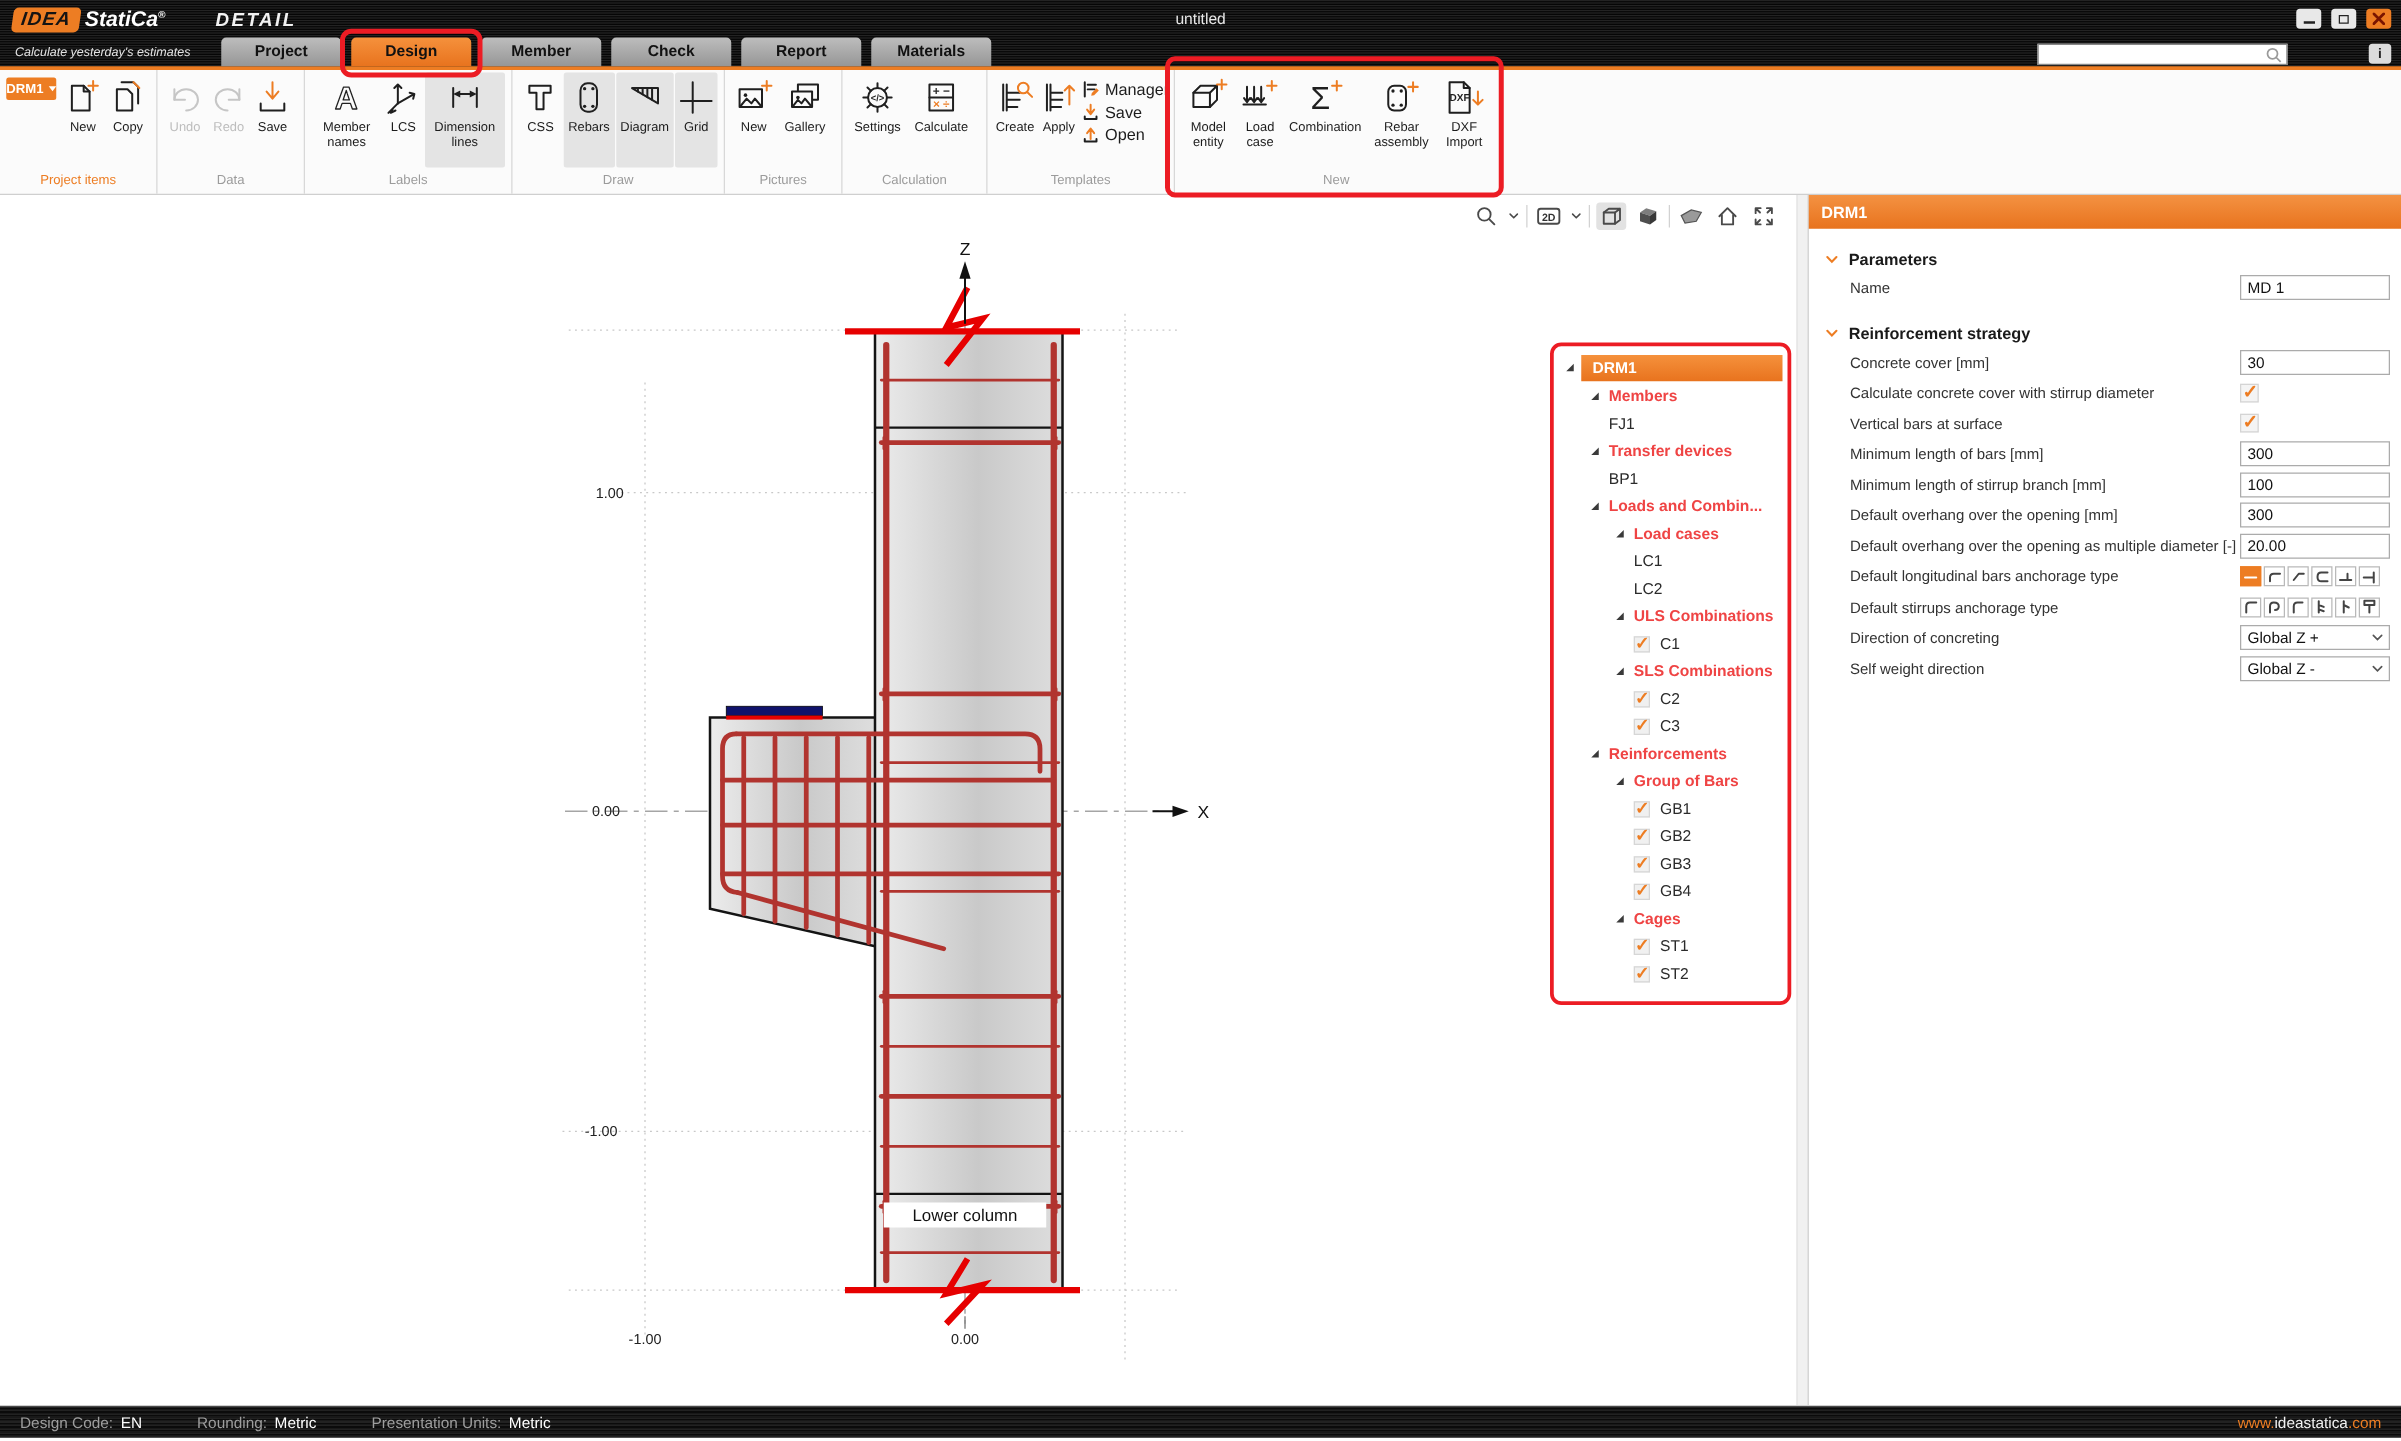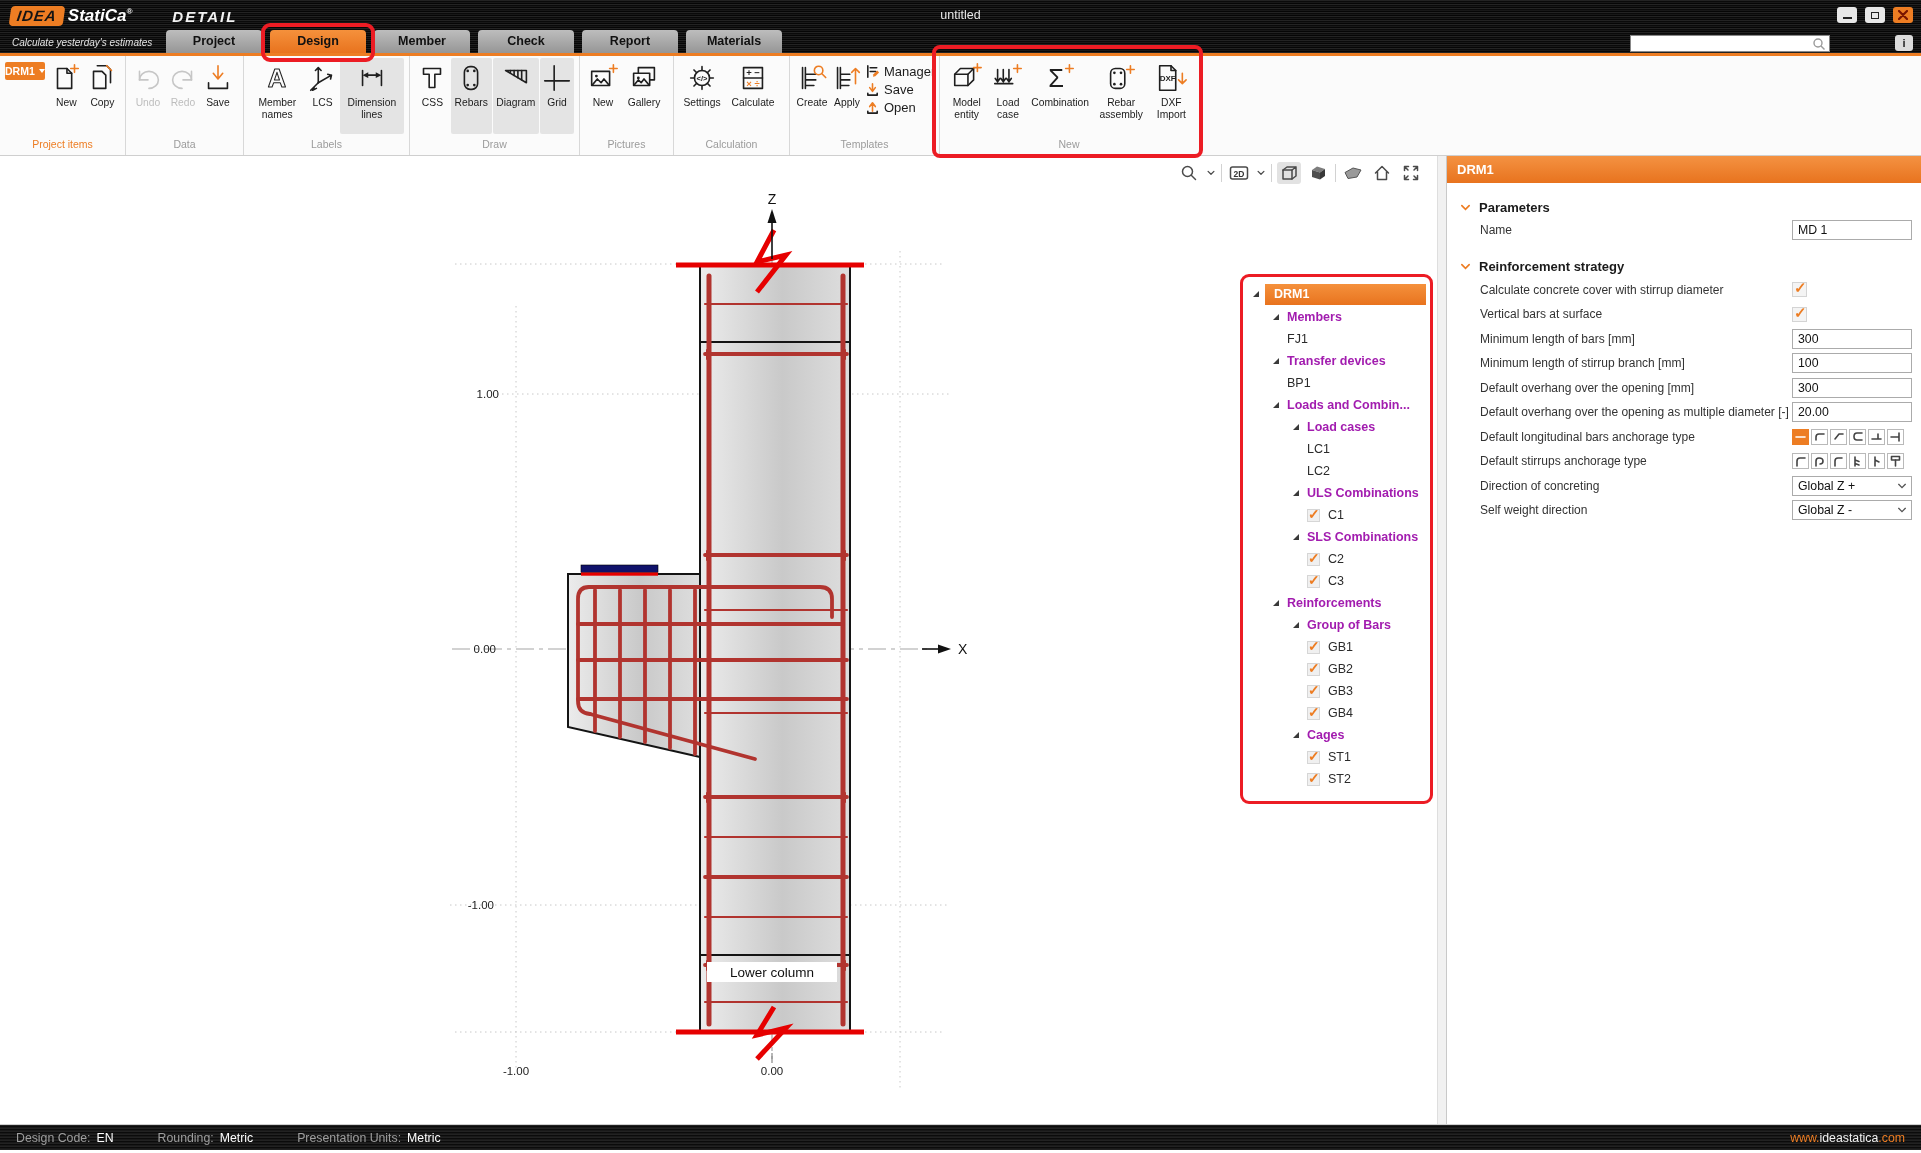--- a/index.html
+++ b/index.html
@@ -22,21 +22,21 @@
   .winbtn { width:20px; height:16px; border-radius:3px; background:#e8e8e8; display:flex; align-items:center; justify-content:center; cursor:pointer; }
   .winbtn .dash { width:9px; height:2.5px; background:#222; margin-top:6px; }
   .winbtn .sq { width:8px; height:7px; border:1.8px solid #222; }
   .winbtn.close { background:#ED7D23; }
   .winbtn.close svg { display:block; }
 
   .searchwrap { position:absolute; right:91px; top:35px; width:200px; height:17px; background:#fff; border:1px solid #888; display:flex; align-items:center; }
   .searchwrap input { flex:1; border:none; outline:none; font-size:11px; padding:0 4px; height:100%; background:transparent; }
   .infobtn { position:absolute; right:8px; top:35px; width:18px; height:16px; background:#dcdcdc; border-radius:3px; color:#222; font-size:11px; font-weight:bold; text-align:center; line-height:16px; cursor:pointer; }
 
-  .tabs { position:absolute; left:166px; bottom:0; display:flex; gap:8px; }
+  .tabs { position:absolute; left:177px; bottom:0; display:flex; gap:8px; }
   .tab { width:96px; height:23px; background:linear-gradient(#bdbdbd,#969696); border-radius:4px 4px 0 0;
     font-size:12.5px; font-weight:bold; color:#111; text-align:center; line-height:23px; cursor:pointer; }
   .tab.active { background:linear-gradient(#f5913c,#e8731e); position:relative; }
   .tab.active::after { content:''; position:absolute; left:-9px; right:-9px; top:-7px; bottom:-9px;
     border:4px solid #EC1C24; border-radius:9px; pointer-events:none; z-index:60; }
 
   
   .ribbon { display:flex; width:100%; height:100px; background:#fbfbfb; border-bottom:1px solid #cfcfcf; overflow:visible; position:relative; }
   .rgroup { display:flex; flex-direction:column; border-right:1px solid #d8d8d8; padding:2px 5px 0 5px; position:relative; }
   .rgroup-buttons { display:flex; align-items:flex-start; height:78px; gap:1px; }
@@ -76,21 +76,21 @@
   .vsep { width:1px; height:18px; background:#d2d2d2; }
   .vic * { stroke:#4a4a4a; stroke-width:1.5; fill:none; stroke-linecap:round; stroke-linejoin:round; }
   .vic text { stroke:none; fill:#333; font-weight:bold; }
   .chev { width:10px; height:10px; cursor:pointer; }
 
   
   .treepanel { position:absolute; left:1240px; top:118px; width:193px; height:530px; background:#fff;
     border:3.5px solid #EC1C24; border-radius:9px; padding:6px 4px; z-index:20; font-size:12.5px; }
   .trow { height:22px; display:flex; align-items:center; color:#2b2b2b; cursor:pointer; }
   .trow .exp { width:8px; height:8px; flex:none; margin-right:7px; }
-  .trow.b { font-weight:bold; color:#a21caf; } .p1 { padding-left:25px; } .p2 { padding-left:45px; } .leaf1 { padding-left:40px; } .leaf2 { padding-left:60px; }
+  .trow.b { font-weight:bold; color:#ef4444; } .p1 { padding-left:25px; } .p2 { padding-left:45px; } .leaf1 { padding-left:40px; } .leaf2 { padding-left:60px; }
   .trow .cb { width:13px; height:13px; background:#f0f0f0; border:1px solid #d6d6d6; margin-right:8px; position:relative; flex:none; }
   .trow .cb span { position:absolute; left:0px; top:-4px; color:#ED7D23; font-size:14px; font-weight:bold; }
   .drm1row { height:22px; display:flex; align-items:center; padding-left:5px; margin-bottom:1px; cursor:pointer; }
   .drm1row .exp { width:8px; height:8px; margin-right:5px; }
   .drm1bar { flex:1; height:21px; background:linear-gradient(#f5913c,#e8731e); color:#fff; font-weight:bold;
     line-height:21px; padding-left:9px; }
 
   
   .props { width:475px; height:100%; background:#fff; border-left:1px solid #c9c9c9; }
   .phead { height:27px; background:linear-gradient(#f49242,#e8731e); color:#fff; font-size:13px; font-weight:bold; line-height:27px; padding-left:10px; }
@@ -745,20 +745,26 @@
         </span>
     </div>
 
     <div class="psec">
       <svg width="11" height="11" viewBox="0 0 12 12">
           <path d="M2,4l4,4 4,-4" fill="none" stroke="#ED7D23" stroke-width="1.8" stroke-linecap="round"></path>
         </svg>
       <span class="sectitle">Reinforcement strategy</span>
     </div>
     <div class="prow">
+      <span class="plabel">Concrete cover [mm]</span>
+      <span class="pctrl">
+          <input class="pinput" value="30" style="">
+        </span>
+    </div>
+    <div class="prow">
       <span class="plabel">Calculate concrete cover with stirrup diameter</span>
       <span class="pctrl">
           <span class="pcheck">
             <span>✓</span>
           </span>
         </span>
     </div>
     <div class="prow">
       <span class="plabel">Vertical bars at surface</span>
       <span class="pctrl">

